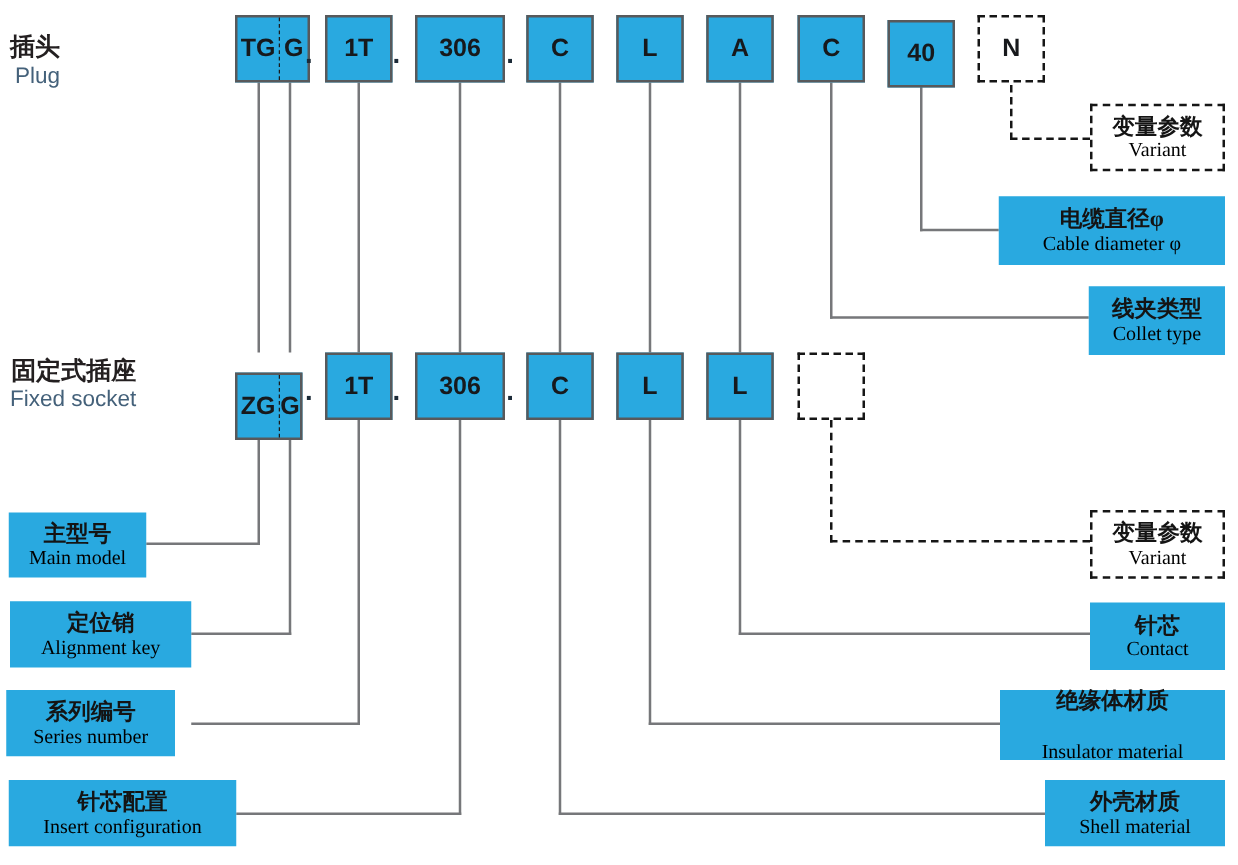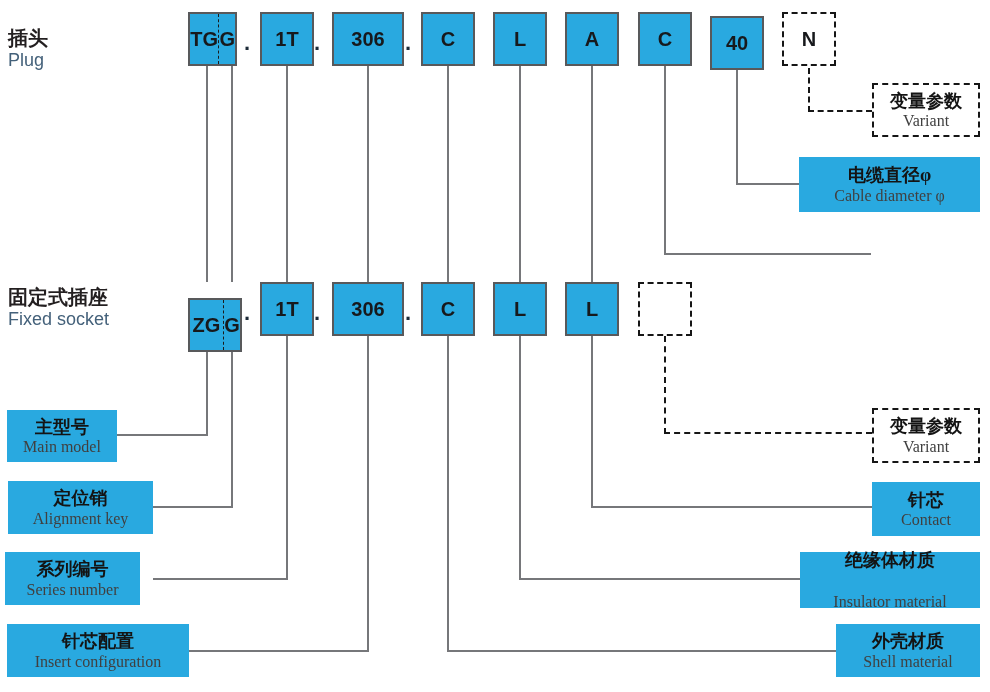--- a/index.html
+++ b/index.html
@@ -27,23 +27,23 @@
     position:absolute; font-weight:bold; font-size:22px; line-height:24px;
     color:#1c2b38; z-index:2;
   }
   
   .label-box {
     position:absolute; background:#29a9e0; display:flex; flex-direction:column;
     align-items:center; justify-content:center; text-align:center; z-index:2;font-family:Liberation Serif, serif;
   }
   .label-box.dashed { background:#ffffff; border:2px dashed #161616; }
   .lbl-zh { font-weight:bold; font-size:18px; color:#141414; line-height:1.25; }
-  .lbl-en { font-size:16px; color:#404040; line-height:1.15; }
+  .lbl-en { font-size:16px; color:#000000; line-height:1.15; }
   
-  .header { position:absolute; z-index:2; }
+  .header { position:absolute; z-index:2;text-align:right; }
   .hdr-zh { font-weight:bold; font-size:20px; color:#231f20; line-height:1.2; }
   .hdr-en { font-size:18px; color:#44617a; line-height:1.2; }
   
   .vline { position:absolute; width:2px; background:#76777a; z-index:1; }
   .hline { position:absolute; height:2px; background:#76777a; z-index:1; }
   .vdash { position:absolute; width:0; border-left:2px dashed #161616; z-index:1; }
   .hdash { position:absolute; height:0; border-top:2px dashed #161616; z-index:1; }
 </style>
 </head>
 <body>
@@ -52,21 +52,21 @@
 
   <div class="header" style="left:8px; top:26px;">
     <div class="hdr-zh">插头</div>
     <div class="hdr-en">Plug</div>
   </div>
   <div class="header" style="left:8px; top:285px;">
     <div class="hdr-zh">固定式插座</div>
     <div class="hdr-en">Fixed socket</div>
   </div>
 
-  <div class="code-box combo" style="left:188px; top:12px; width:49px; height:54px;">
+  <div class="code-box combo" style="left:188px; top:12px; width:60px; height:54px;">
     <span class="seg-left">TG</span>
     <span class="seg-div"></span>
     <span class="seg-right">G</span>
   </div>
   <span class="dot" style="left:244px; top:31px;">.</span>
   <div class="code-box" style="left:260px; top:12px; width:54px; height:54px;">1T</div>
   <span class="dot" style="left:314px; top:31px;">.</span>
   <div class="code-box" style="left:332px; top:12px; width:72px; height:54px;">306</div>
   <span class="dot" style="left:405px; top:31px;">.</span>
   <div class="code-box" style="left:421px; top:12px; width:54px; height:54px;">C</div>
@@ -142,20 +142,24 @@
   </div>
 
   <div class="label-box dashed" style="left:872px; top:83px; width:108px; height:54px;">
     <div class="lbl-zh">变量参数</div>
     <div class="lbl-en">Variant</div>
   </div>
   <div class="label-box" style="left:799px; top:157px; width:181px; height:55px;">
     <div class="lbl-zh">电缆直径φ</div>
     <div class="lbl-en">Cable diameter φ</div>
   </div>
+  <div class="label-box" style="left:871px; top:229px; width:109px; height:55px;">
+    <div class="lbl-zh">线夹类型</div>
+    <div class="lbl-en">Collet type</div>
+  </div>
   <div class="label-box dashed" style="left:872px; top:408px; width:108px; height:55px;">
     <div class="lbl-zh">变量参数</div>
     <div class="lbl-en">Variant</div>
   </div>
   <div class="label-box" style="left:872px; top:482px; width:108px; height:54px;">
     <div class="lbl-zh">针芯</div>
     <div class="lbl-en">Contact</div>
   </div>
   <div class="label-box" style="left:800px; top:552px; width:180px; height:56px;gap:22px;">
     <div class="lbl-zh">绝缘体材质</div>

